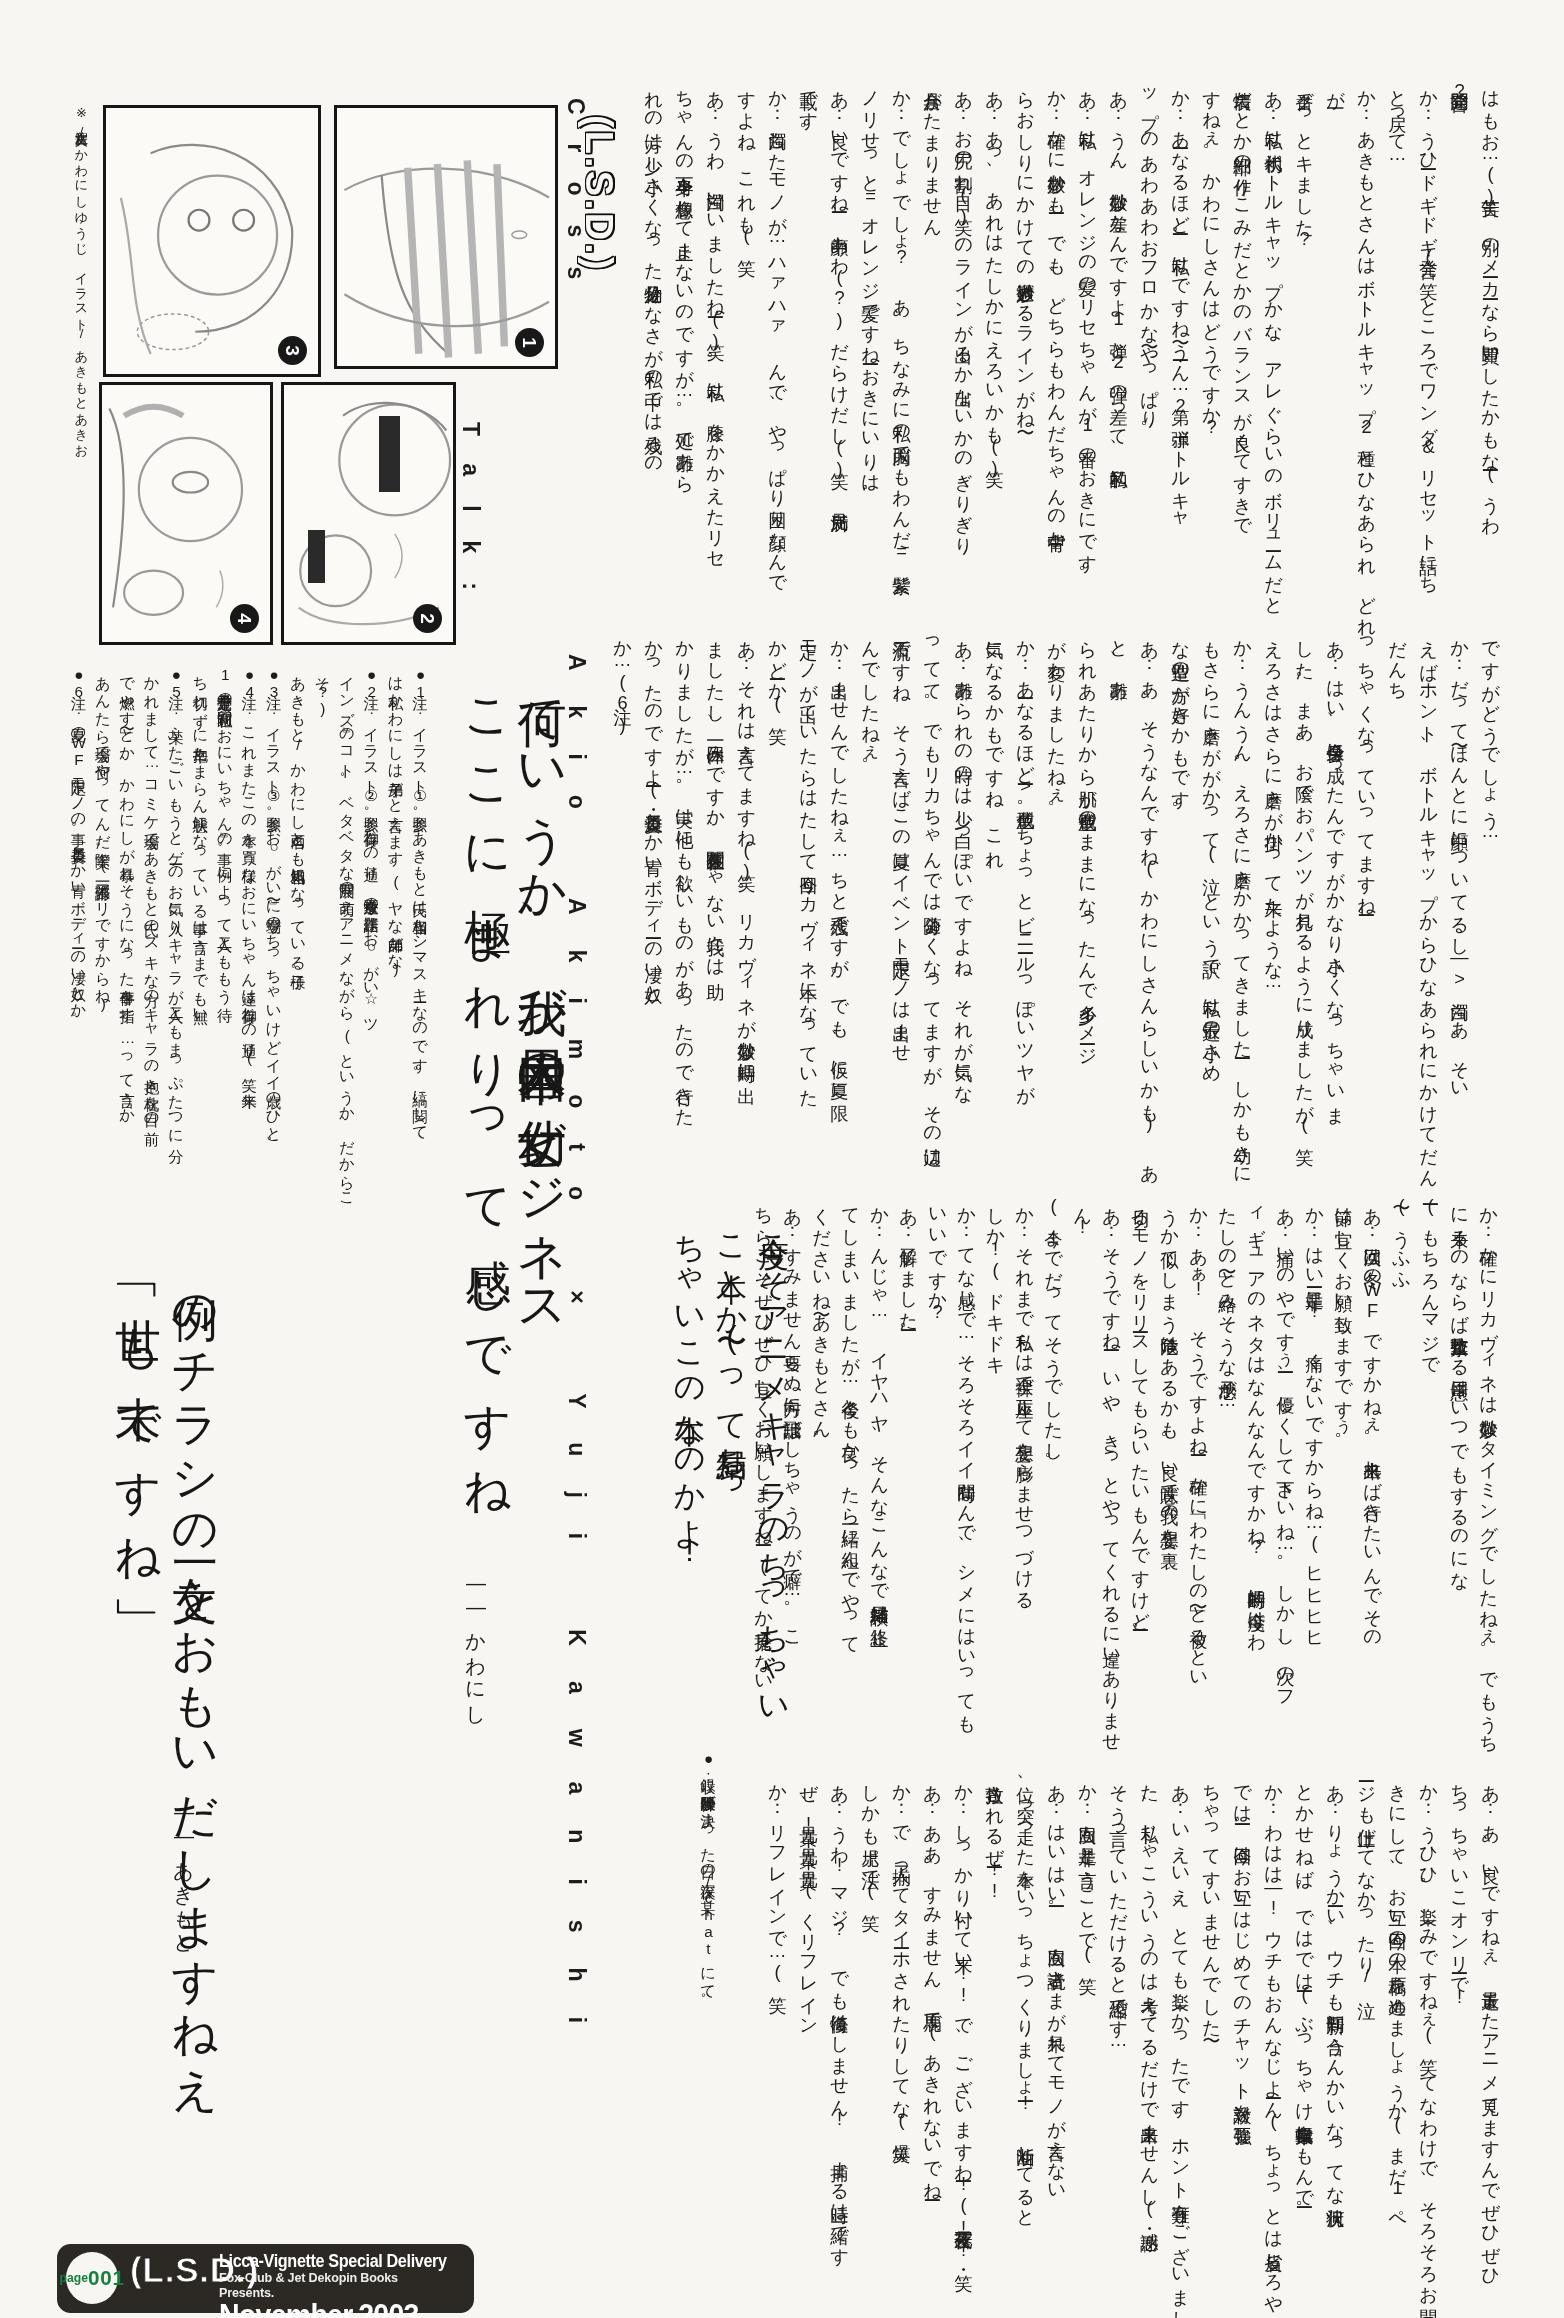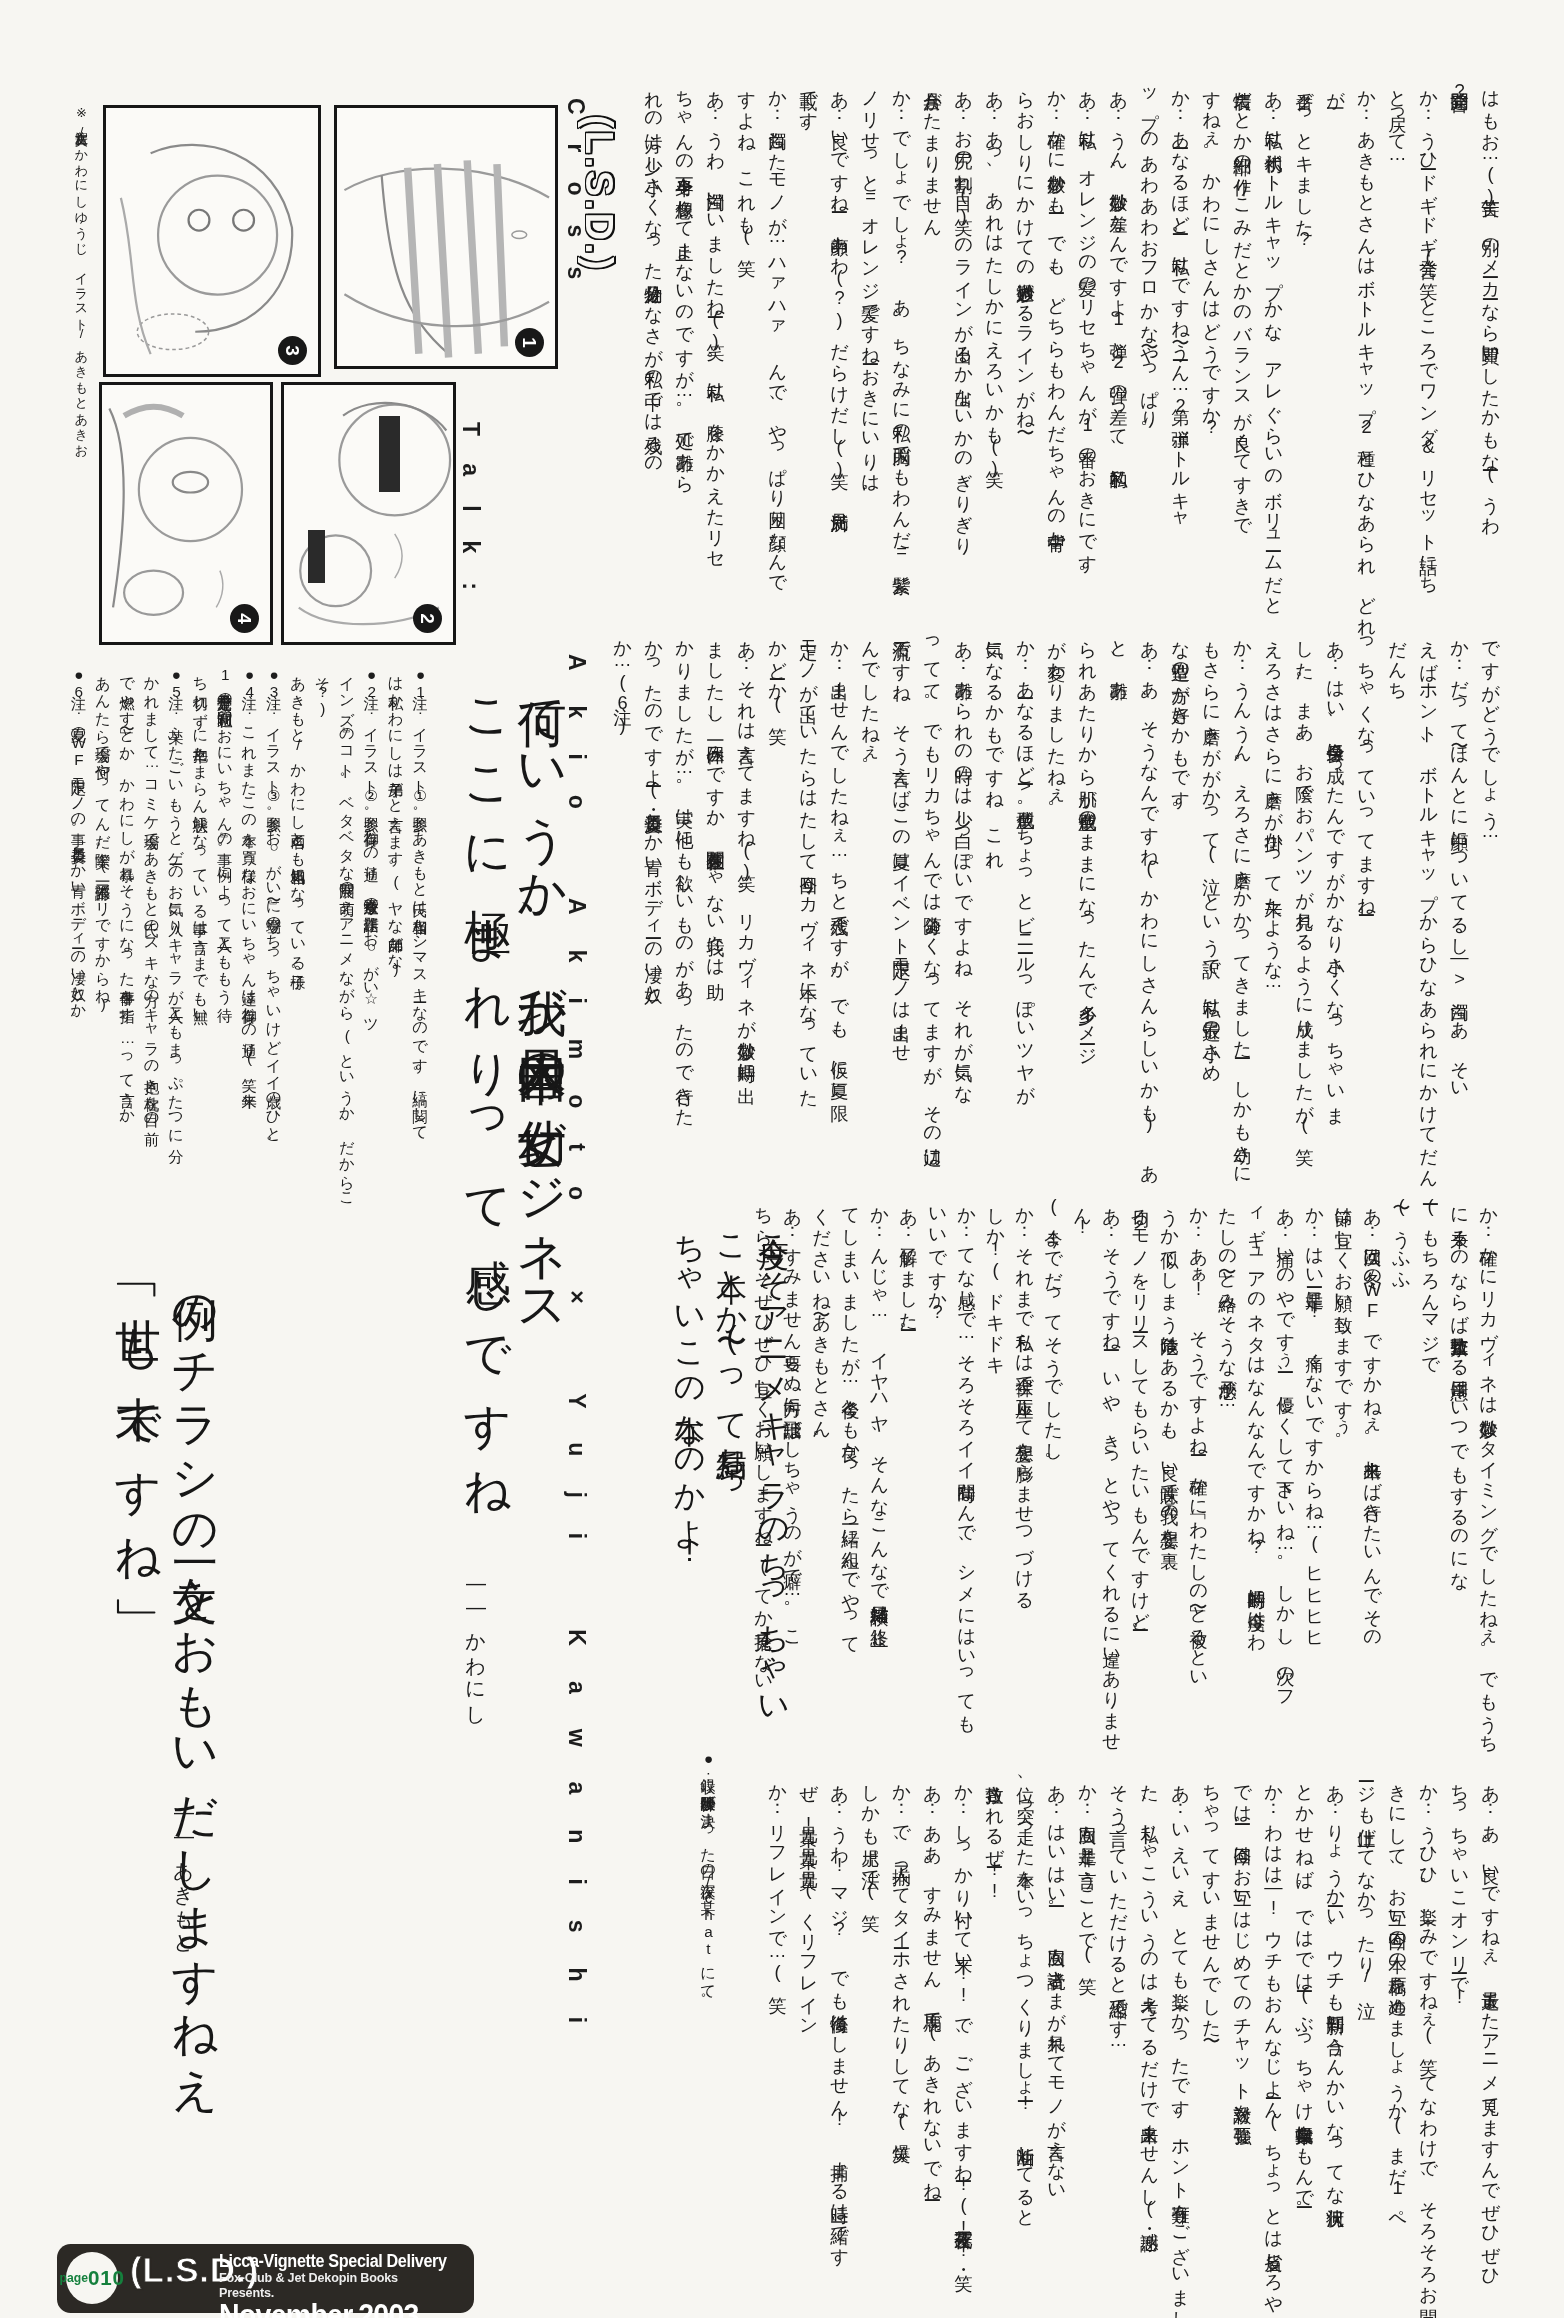--- a/index.html
+++ b/index.html
@@ -271,21 +271,21 @@
 
   <div class="vband headline" style="right:770px; top:1214px; height:519px; font-size:31px;">
       <p>今度こそアニメキャラのちっちゃいこ本とか〜(って結局ちっ</p>
       <p>ちゃいこの本なのかよ!</p>
     </div>
   <div class="vtext" style="left:697px; top:1750px; font-size:15.3px;">●収録:阪神優勝が決まった日の深夜/某chatにて。</div>
 
   <div class="footer-bar">
     <div class="page-circle">
       <span class="pl">page</span>
-      <span class="pn">010</span>
+      <span class="pn">001</span>
     </div>
     <div class="lsd-footer">(L.S.D.)</div>
     <div class="footer-text">
       <div class="ft1">Licca-Vignette Special Delivery</div>
       <div class="ft2">Fox-Club &amp; Jet Dekopin Books Presents.</div>
       <div class="ft3">November,2003</div>
     </div>
   </div>
 
 </div>

